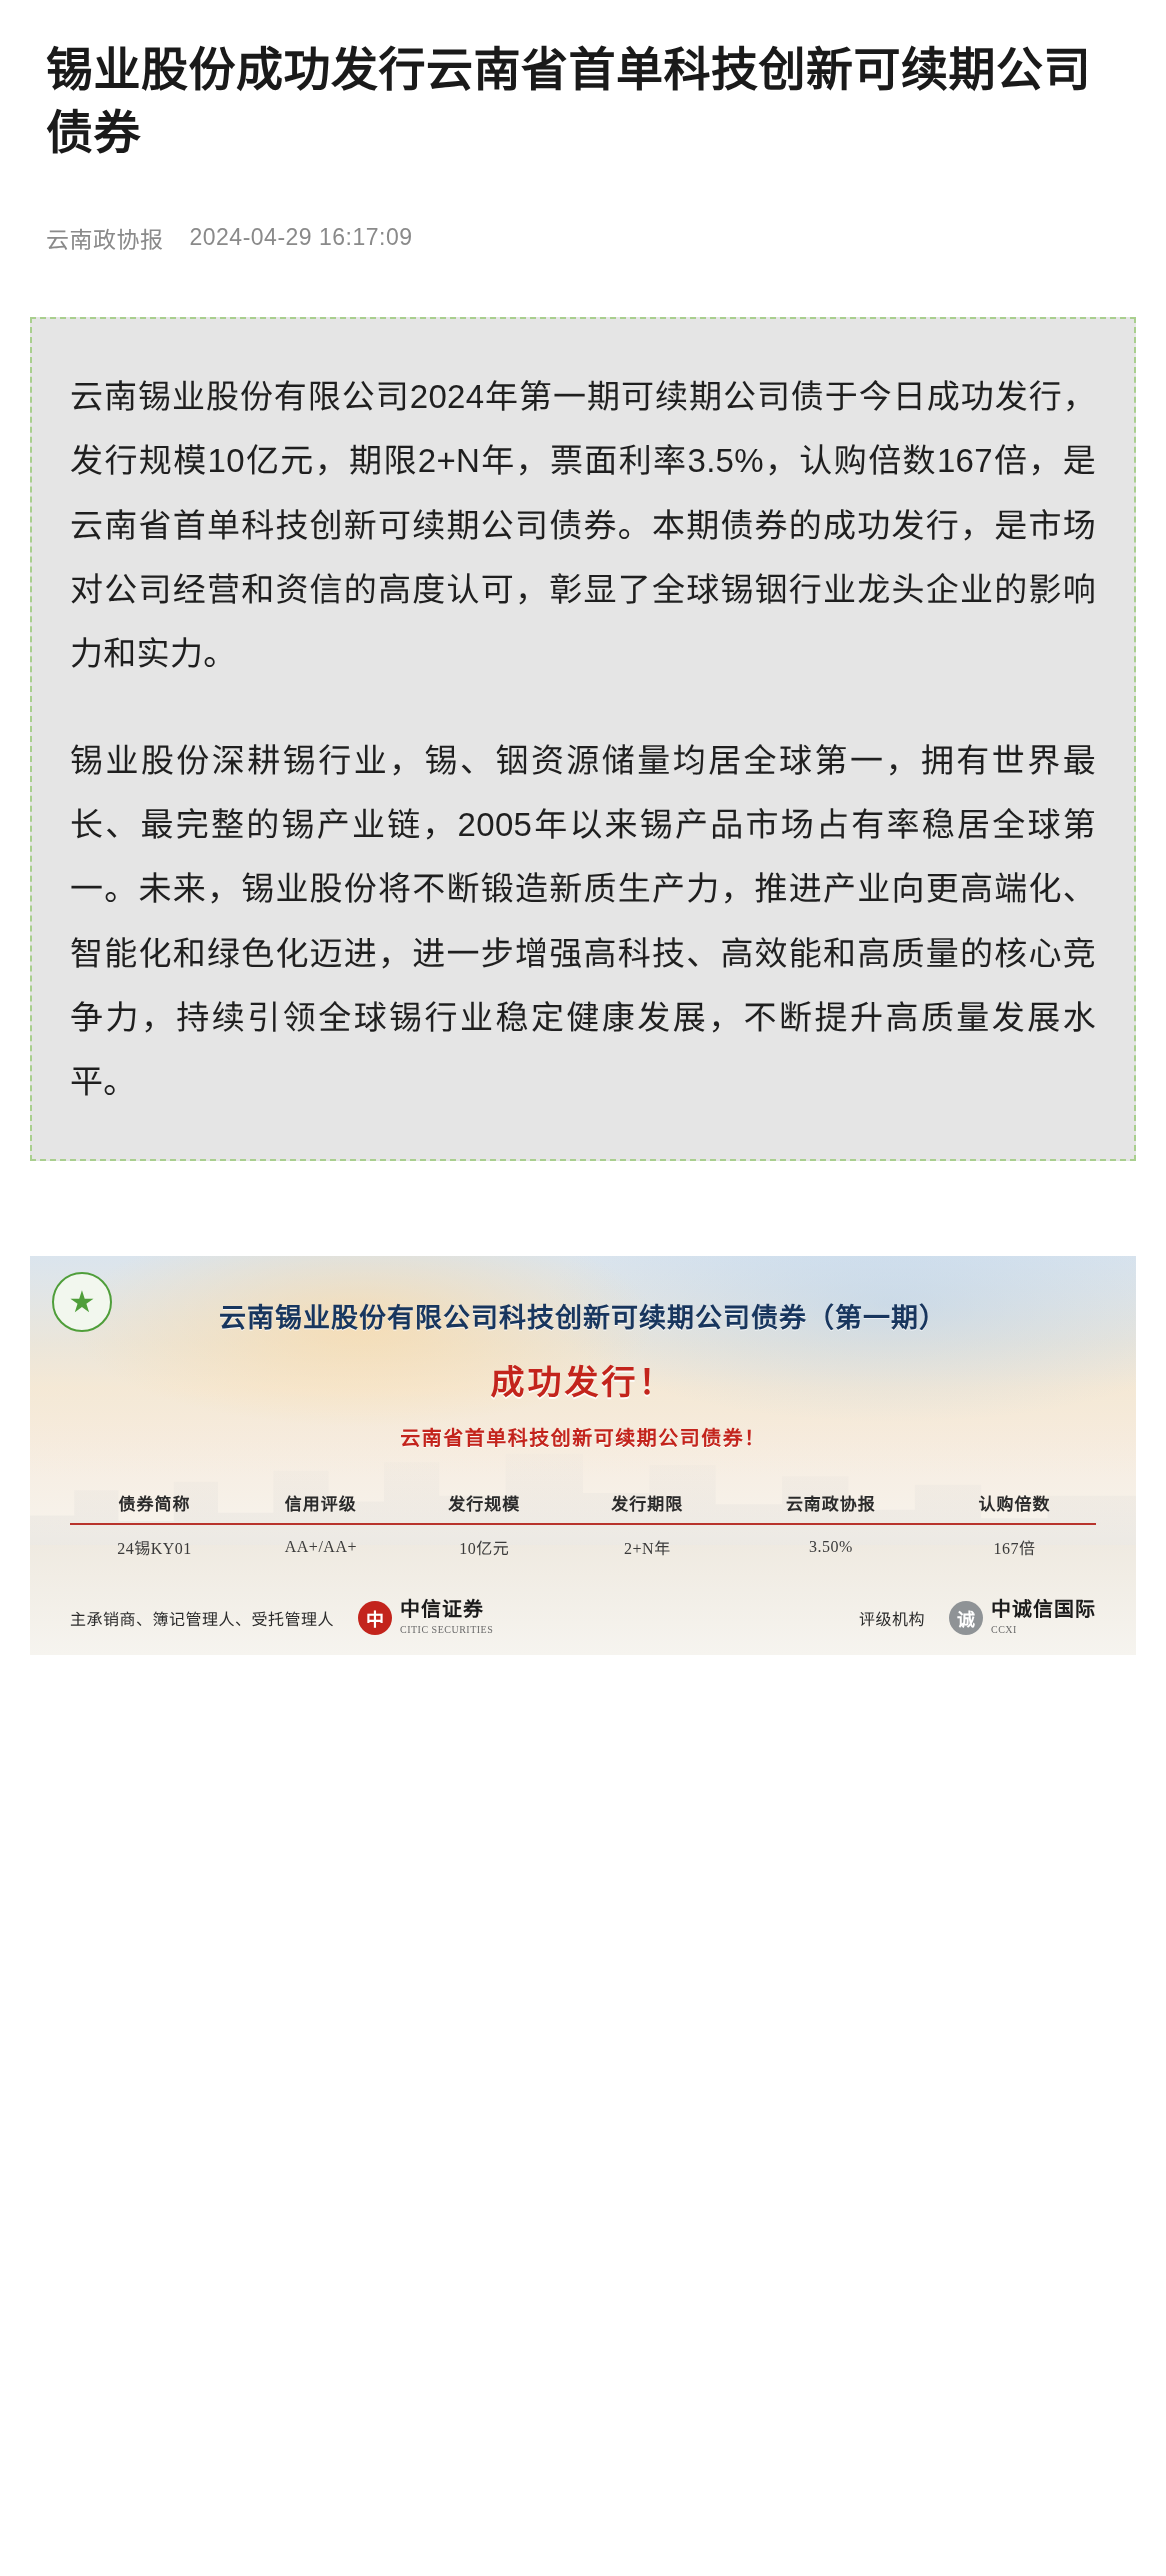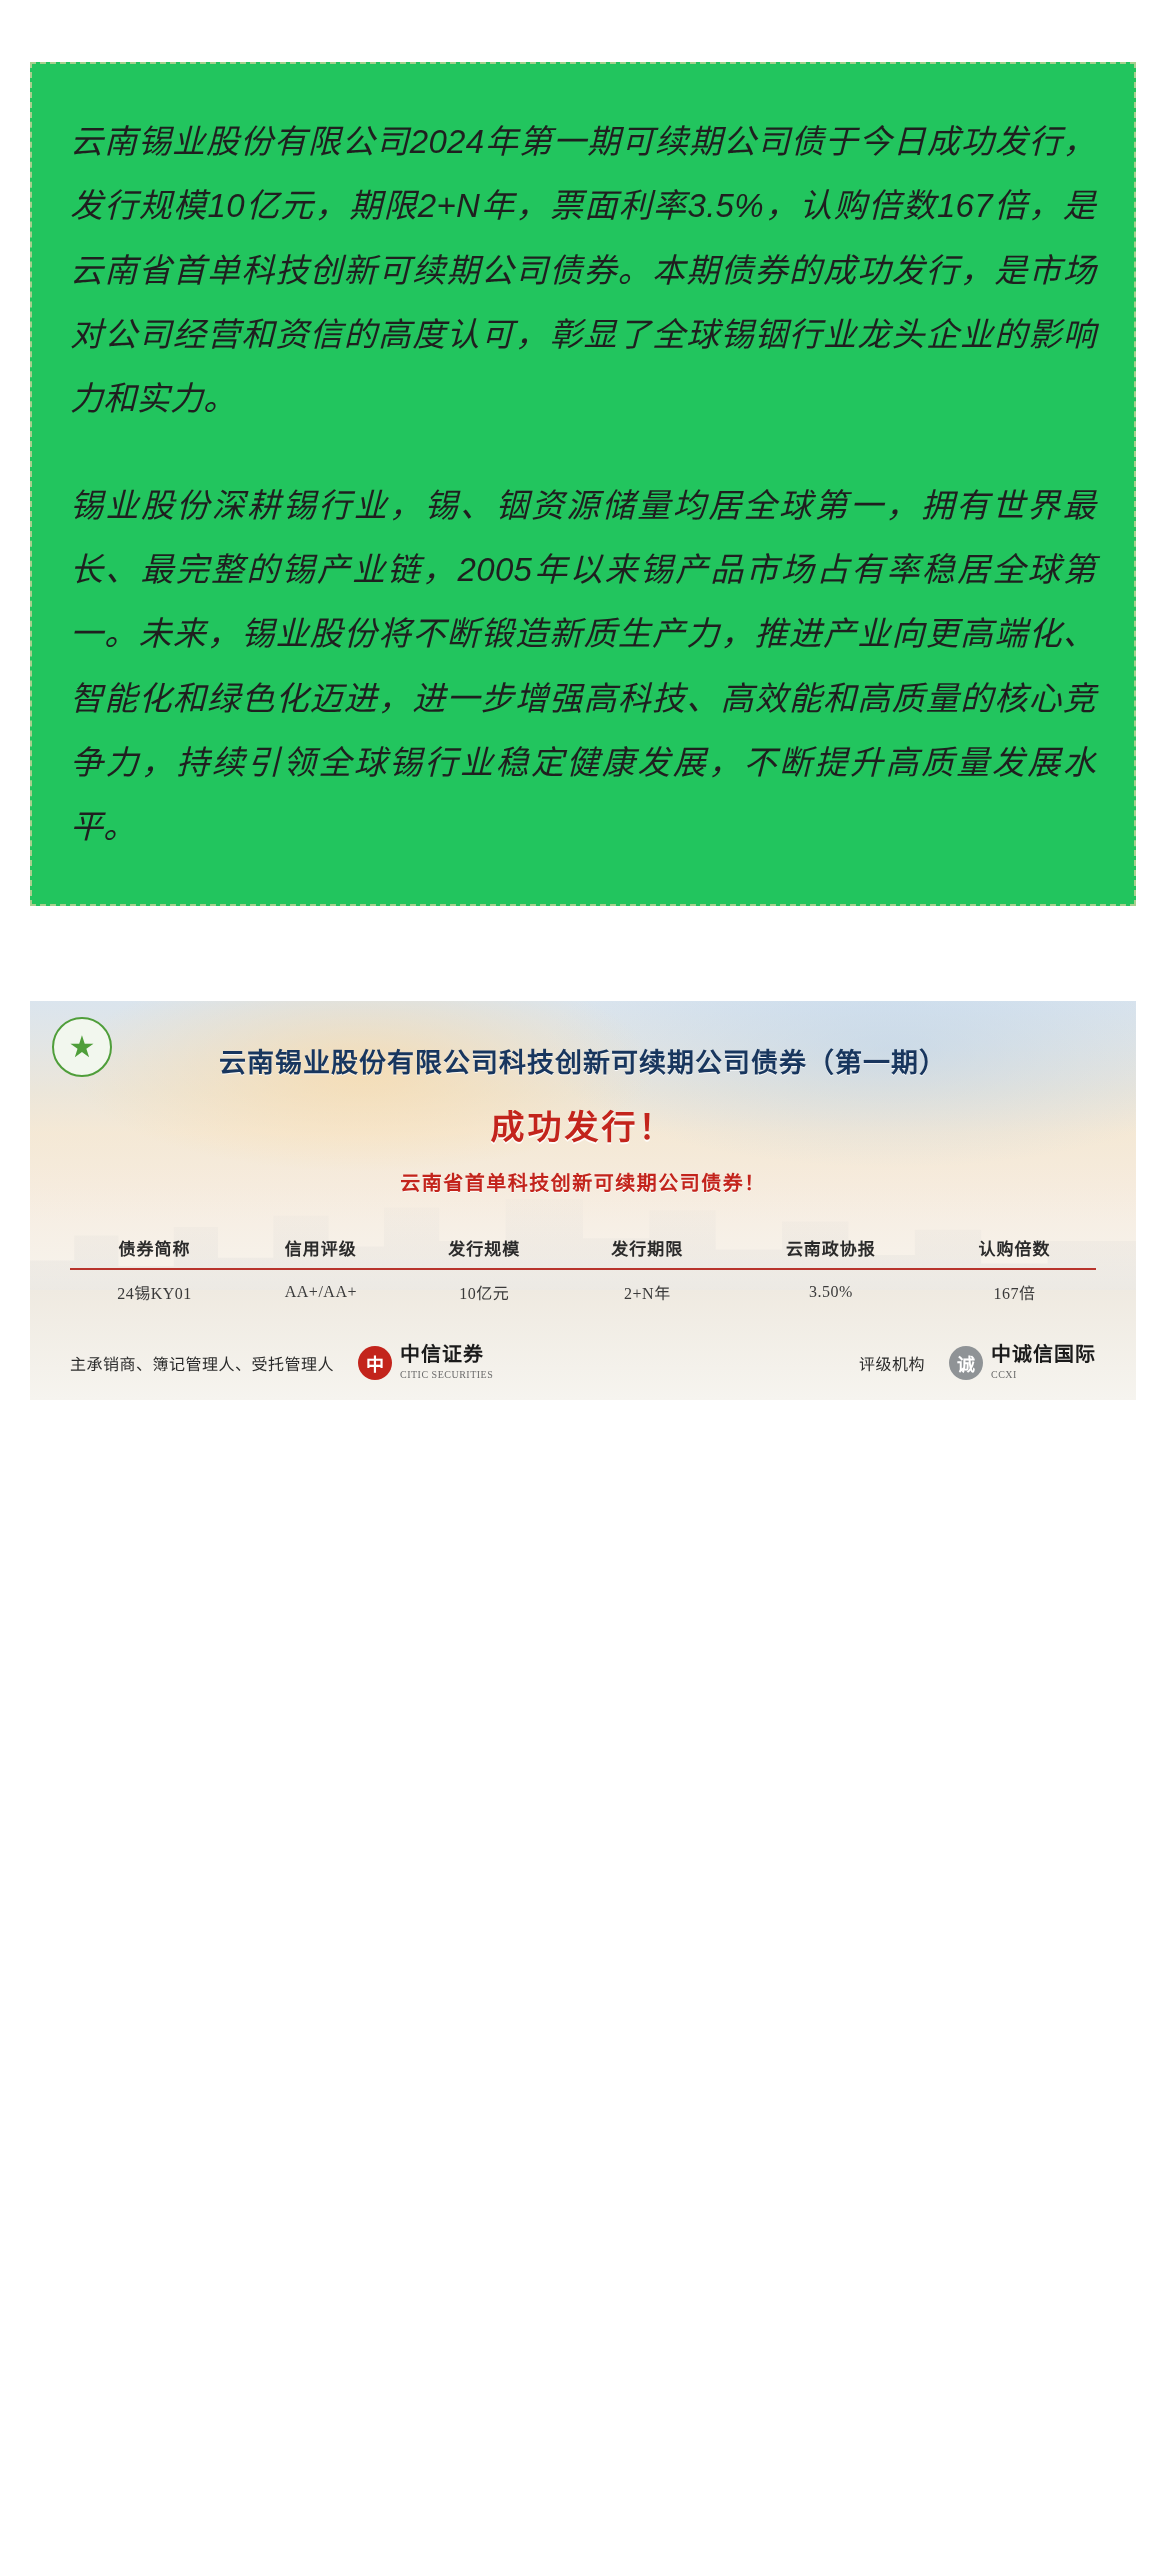--- a/index.html
+++ b/index.html
@@ -45,22 +45,21 @@
   }
   .meta-source { color: #8a8a8a; }
   .meta-time { color: #8a8a8a; }
 
   
   .body-box {
     margin: 62px 30px 0 30px;
     border: 2px dashed #a9cf8e;
     box-sizing: border-box;
     padding: 46px 38px 44px 38px;
-    background: #22c55e;
-    font-style: italic;
+    background: #e5e5e5;
   }
   .para {
     font-size: 33px;
     line-height: 1.95;
     color: #1f1f1f;
     text-align: justify;
     text-justify: inter-ideograph;
     margin: 0 0 42px 0;
     letter-spacing: 0.3px;
   }
@@ -245,20 +244,27 @@
     color: #1b1b1b;
   }
   .pf-logo-cn { font-size: 20px; font-weight: bold; letter-spacing: 1px; }
   .pf-logo-en { font-size: 10px; color: #6b6b6b; letter-spacing: 0.5px; }
 </style>
 </head>
 <body>
 
 <div class="page">
 
+  <div class="article-header">
+    <h1 class="article-title">锡业股份成功发行云南省首单科技创新可续期公司债券</h1>
+    <div class="meta-row">
+      <span class="meta-source">云南政协报</span>
+      <span class="meta-time">2024-04-29 16:17:09</span>
+    </div>
+  </div>
 
   <div class="body-box">
     <p class="para">云南锡业股份有限公司2024年第一期可续期公司债于今日成功发行，发行规模10亿元，期限2+N年，票面利率3.5%，认购倍数167倍，是云南省首单科技创新可续期公司债券。本期债券的成功发行，是市场对公司经营和资信的高度认可，彰显了全球锡铟行业龙头企业的影响力和实力。</p>
     <p class="para">锡业股份深耕锡行业，锡、铟资源储量均居全球第一，拥有世界最长、最完整的锡产业链，2005年以来锡产品市场占有率稳居全球第一。未来，锡业股份将不断锻造新质生产力，推进产业向更高端化、智能化和绿色化迈进，进一步增强高科技、高效能和高质量的核心竞争力，持续引领全球锡行业稳定健康发展，不断提升高质量发展水平。</p>
   </div>
 
   <div class="poster-wrap">
     <div class="poster">
       <div class="sky-glow"></div>
       <div class="skyline"></div>

